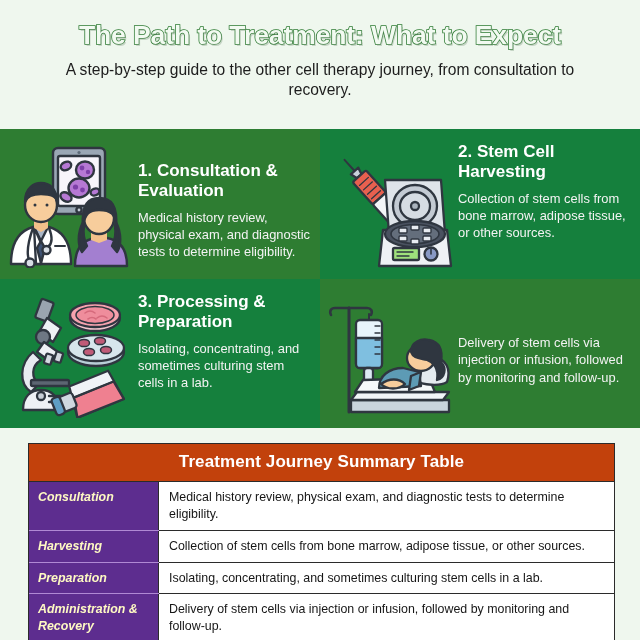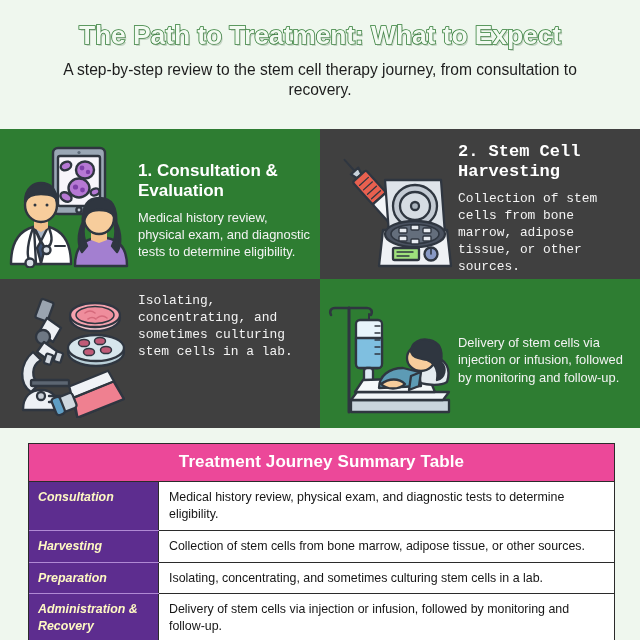--- a/index.html
+++ b/index.html
@@ -63,21 +63,21 @@
   }
   .cell {
     position: relative;
     display: flex;
     flex-direction: row;
     align-items: flex-start;
     box-sizing: border-box;
     overflow: hidden;
   }
   .cell.green  { background: #2e7d32; align-items: center; }
-  .cell.purple { background: #404040; font-family: Liberation Mono, monospace; }
+  .cell.purple { background: #15803d; }
 
   .illus {
     flex: 0 0 auto;
     width: 136px;
     height: 100%;
     display: flex;
     align-items: center;
     justify-content: center;
     padding-top: 2px;
     box-sizing: border-box;
@@ -105,21 +105,21 @@
   .table-wrap {
     position: absolute;
     left: 28px;
     top: 443px;
     width: 587px;
     border: 1.5px solid #2b2b2b;
     box-sizing: border-box;
     background: #ffffff;
   }
   .tbl-header {
-    background: #ec4899;
+    background: #c2410c;
     color: #ffffff;
     font-size: 17px;
     font-weight: bold;
     text-align: center;
     padding: 8px 0 9px 0;
     border-bottom: 1.5px solid #2b2b2b;
     letter-spacing: 0.1px;
   }
   table.summary {
     border-collapse: collapse;
@@ -152,21 +152,21 @@
 
   svg { display: block; }
 </style>
 </head>
 <body>
 
 <div id="page">
 
   <div class="header">
     <div class="main-title">The Path to Treatment: What to Expect</div>
-    <div class="subtitle">A step-by-step review to the stem cell therapy journey, from consultation to recovery.</div>
+    <div class="subtitle">A step-by-step guide to the other cell therapy journey, from consultation to recovery.</div>
   </div>
 
   <div class="grid">
 
     <div class="cell green">
       <div class="illus">
         <svg width="130" height="126" viewBox="0 0 130 126">
           <g stroke="#2f3640" stroke-width="2.4" stroke-linejoin="round" stroke-linecap="round">
 
             <rect x="50" y="6" width="52" height="66" rx="5" fill="#9aa7b5"></rect>
@@ -321,20 +321,21 @@
               <path d="M70 86 L112 86 L116 118 L66 118 Z" fill="#f0f3f7"></path>
               <path d="M70 98 L113 98 L116 118 L66 118 Z" fill="#ef8090"></path>
               <path d="M70 98 L113 98" stroke-width="1.8"></path>
               <rect x="55" y="92" width="15" height="16" rx="3" fill="#cfd8e0"></rect>
               <rect x="48" y="91" width="9" height="18" rx="3" fill="#5f9ec4"></rect>
             </g>
           </g>
         </svg>
       </div>
       <div class="txt">
+        <div class="cell-title">3. Processing &amp; Preparation</div>
         <div class="cell-body">Isolating, concentrating, and sometimes culturing stem cells in a lab.</div>
       </div>
     </div>
 
     <div class="cell green">
       <div class="illus">
         <svg width="130" height="126" viewBox="0 0 130 126">
           <g stroke="#2f3640" stroke-width="2.3" stroke-linejoin="round" stroke-linecap="round">
 
             <line x1="26" y1="16" x2="26" y2="120" stroke-width="3"></line>

